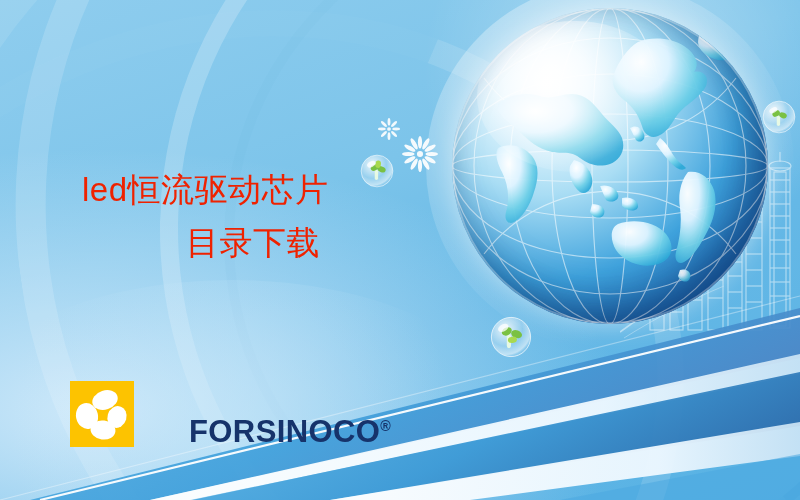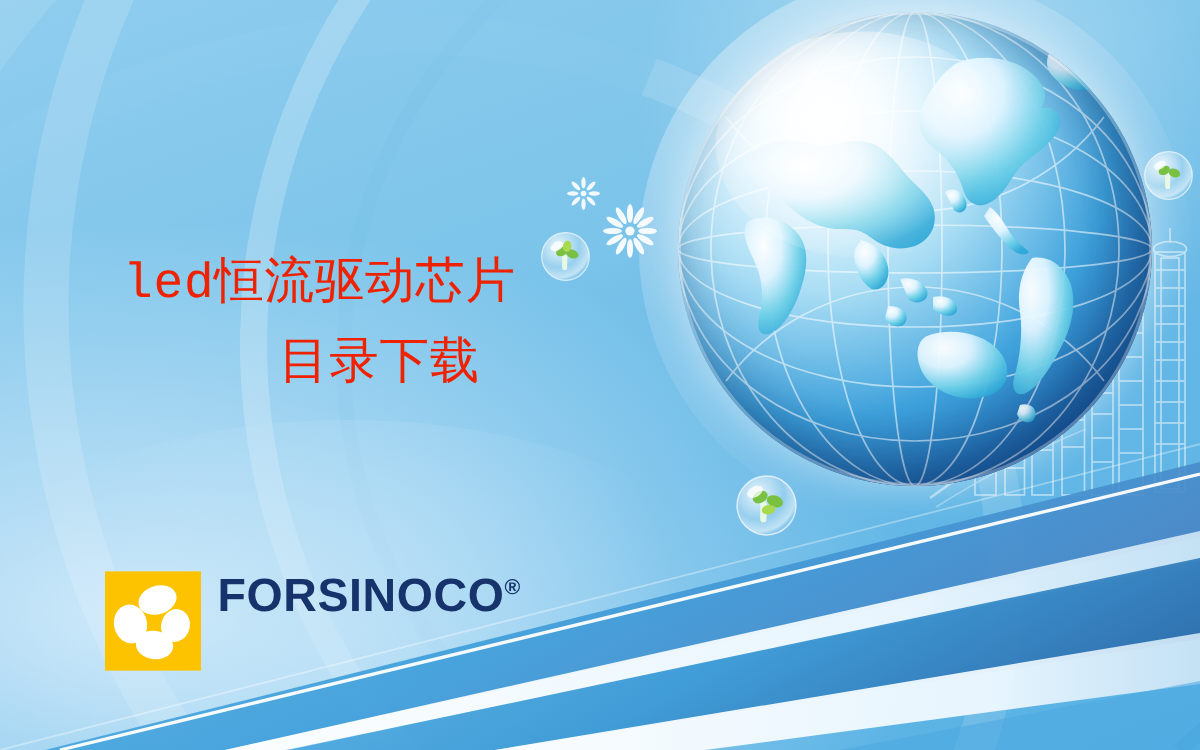--- a/index.html
+++ b/index.html
@@ -168,32 +168,33 @@
   
   .headline {
     position: absolute;
     left: 82px;
     top: 163px;
     width: 330px;
     color: #ef2200;
     font-size: 33px;
     line-height: 1.62;
     letter-spacing: 0.5px;
-    font-family: Liberation Mono, monospace;
+    font-family: Liberation Sans, sans-serif;
   }
   .headline .line-1 { display: block; }
   .headline .line-2 { display: block; padding-left: 12px; text-align: center; }
 
   
   .logo {
     position: absolute;
     left: 70px;
     top: 381px;
     display: flex;
-    align-items: flex-start;
+    align-items: flex-end;
+    gap: 44px;
   }
   .logo-mark {
     width: 64px;
     height: 66px;
     background: #fdc300;
     display: block;
     flex: 0 0 auto;
   }
   .logo-text {
     margin-left: 11px;

